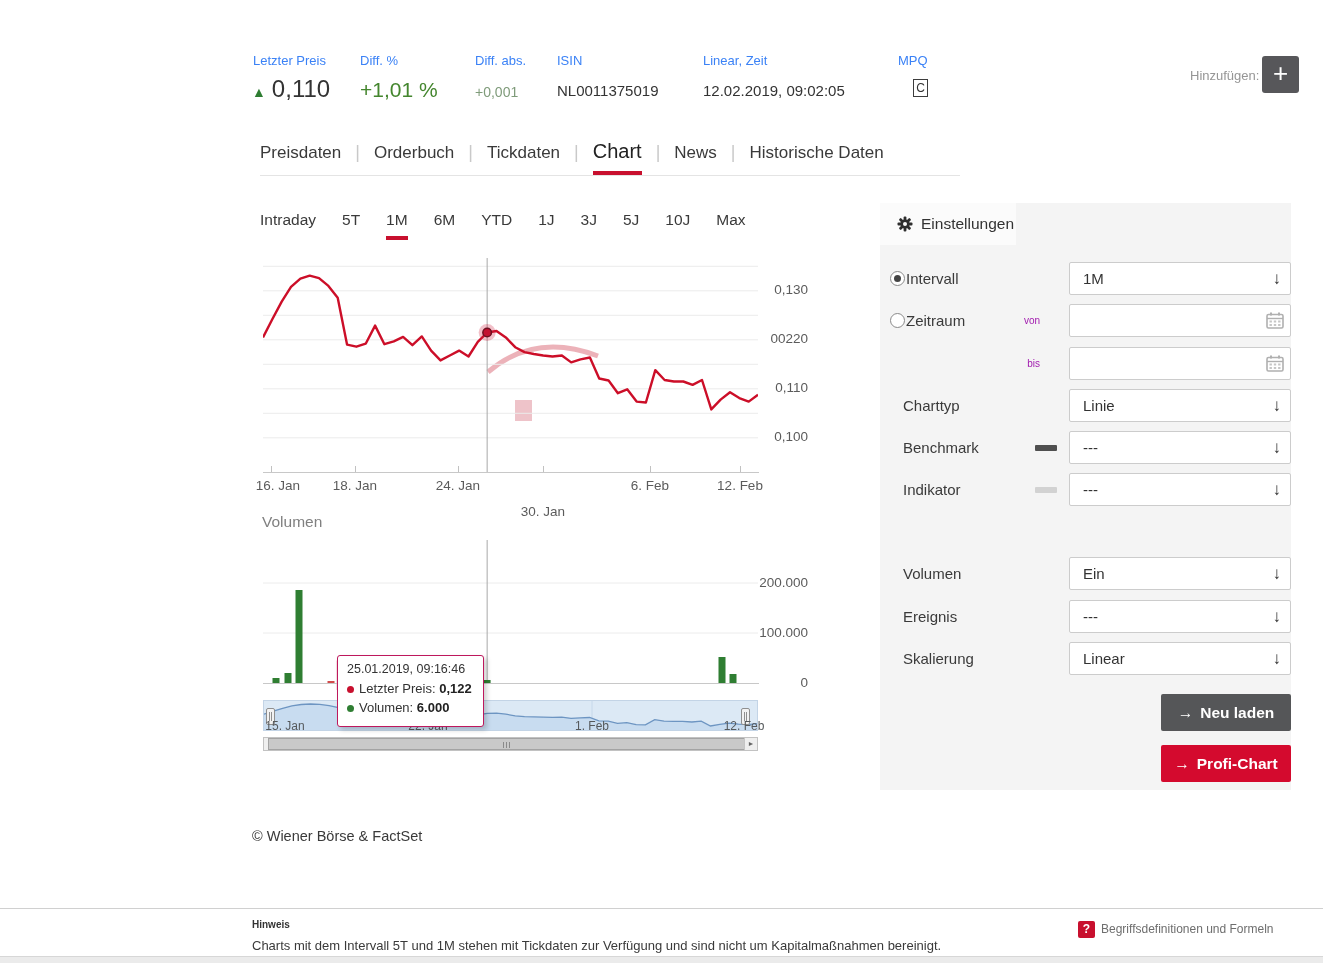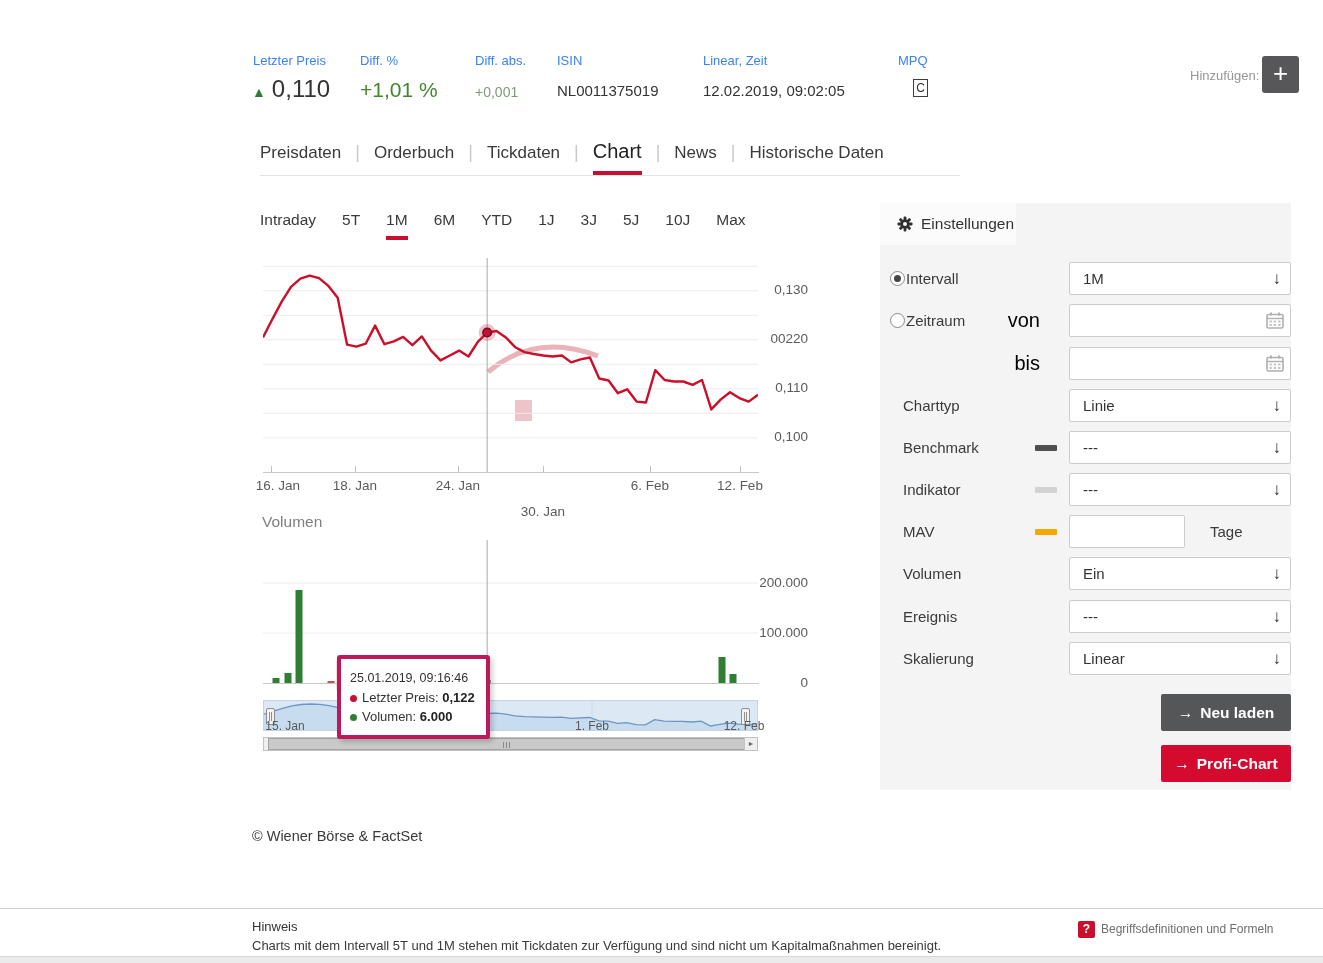--- a/index.html
+++ b/index.html
@@ -72,41 +72,41 @@
                background:#dfdfdf; border:1px solid #c2c2c2; }
   .sb-arrow { position:absolute; top:0; width:13px; height:12px; background:#efefef; color:#666;
               font-size:7px; text-align:center; line-height:12px; cursor:pointer; }
   .sb-thumb { position:absolute; left:4px; top:0; width:478px; height:12px; background:#c9c9c9;
               border:1px solid #a3a3a3; cursor:grab; }
   .sb-grip { position:absolute; left:50%; top:3px; width:8px; height:6px; margin-left:-4px;
              background:repeating-linear-gradient(90deg,#8a8a8a 0 1px,transparent 1px 3px); }
 
   
   .tooltip { position:absolute; left:337px; top:655px; z-index:20; background:#fff;
-             border:4px solid #be185d; border-radius:3px; box-shadow:3px 3px 5px rgba(0,0,0,.18);
-             padding:10px 11px 8px 9px; font-size:13px; color:#333; line-height:1.5; white-space:nowrap; }
+             border:1px solid #be185d; border-radius:3px; box-shadow:3px 3px 5px rgba(0,0,0,.18);
+             padding:4px 11px 8px 9px; font-size:13px; color:#333; line-height:1.5; white-space:nowrap; }
   .tooltip .date { font-size:12.5px; }
   .bullet { display:inline-block; width:7px; height:7px; border-radius:50%; margin-right:5px; }
   .bullet.red { background:#c8102e; }
   .bullet.green { background:#2f7e32; }
   .tooltip b { color:#222; }
 
   
   .settings { position:absolute; left:880px; top:203px; width:411px; height:587px; background:#f4f4f4; }
   .settings-header { position:absolute; left:0; top:0; width:136px; height:42px; background:#fbfbfb;
                      display:flex; align-items:center; padding-left:17px; gap:8px; font-size:15.5px; color:#333; }
   .srow { position:absolute; left:0; width:411px; height:33px; }
   .srow .rlabel { position:absolute; left:23px; top:0; line-height:33px; font-size:15px; color:#3a3a3a; }
   .srow .rlabel.radio-l { left:26px; }
   .radio { position:absolute; left:10px; top:9px; width:15px; height:15px; border:1px solid #8a8a8a;
            border-radius:50%; background:#fff; cursor:pointer; }
   .radio.sel::after { content:""; position:absolute; left:3px; top:3px; width:7px; height:7px;
                       border-radius:50%; background:#444; }
-  .sublabel { position:absolute; left:110px; width:50px; top:0; line-height:33px; font-size:20px;
-              color:#000000; text-align:right; }
+  .sublabel { position:absolute; left:110px; width:50px; top:0; line-height:33px; font-size:10px;
+              color:#a21caf; text-align:right; }
   .swatch { position:absolute; left:155px; top:14px; width:22px; height:6px; border-radius:1px; }
   .dropdown { position:absolute; left:189px; top:0; width:222px; height:33px; background:#fff;
               border:1px solid #ccc; border-radius:2px; font-size:15px; color:#333; line-height:31px;
               padding-left:13px; cursor:pointer; }
   .dd-arrow { position:absolute; right:9px; top:0; font-size:17px; color:#2b2b2b; line-height:31px; }
   .datebox { position:absolute; left:189px; top:0; width:222px; height:33px; background:#fff;
              border:1px solid #ccc; border-radius:2px; }
   .datebox input { position:absolute; left:8px; top:3px; width:180px; height:25px; border:none;
                    outline:none; font-size:14px; font-family:inherit; }
   .cal-icon { position:absolute; right:6px; top:7px; }
@@ -115,21 +115,21 @@
   .mav-suffix { position:absolute; left:330px; top:0; line-height:33px; font-size:15px; color:#3a3a3a; }
   .btn { position:absolute; left:281px; width:130px; height:37px; border-radius:2px; color:#fff;
          font-size:15.5px; font-weight:600; text-align:center; line-height:37px; cursor:pointer; }
   .btn .arr { font-weight:400; margin-right:7px; }
   .btn-dark { background:#555658; }
   .btn-red { background:#d40a2e; }
 
   
   .copyright { position:absolute; left:252px; top:828px; font-size:14.5px; color:#3a3a3a; }
   .note-divider { position:absolute; left:0; top:908px; width:1323px; height:1px; background:#d0d0d0; }
-  .note-title { position:absolute; left:252px; top:919px; font-size:13px; font-weight:400; color:#333; }
+  .note-title { position:absolute; left:252px; top:919px; font-size:10px; font-weight:700; color:#333; }
   .note-text { position:absolute; left:252px; top:938px; font-size:13px; color:#3a3a3a; }
   .help-box { position:absolute; left:1078px; top:921px; width:17px; height:17px; background:#c8102e;
               border-radius:2px; color:#fff; font-size:12px; font-weight:700; text-align:center;
               line-height:17px; cursor:pointer; }
   .help-link { position:absolute; left:1101px; top:922px; font-size:12px; color:#6e6e6e; cursor:pointer; }
   .bottom-strip { position:absolute; left:0; top:956px; width:1323px; height:7px; background:#ebebeb;
                   border-top:1px solid #d7d7d7; }
 </style>
 </head>
 <body>
@@ -373,26 +373,20 @@
 
     <div class="srow" style="top:270px">
       <span class="rlabel">Indikator</span>
       <div class="swatch" style="background:#d2d2d2"></div>
       <div class="dropdown">
         <span>---</span>
         <span class="dd-arrow">↓</span>
       </div>
     </div>
 
-    <div class="srow" style="top:312px">
-      <span class="rlabel">MAV</span>
-      <div class="swatch" style="background:#f5a800"></div>
-      <input class="mav-input" type="text" value="" style="">
-      <span class="mav-suffix">Tage</span>
-    </div>
 
     <div class="srow" style="top:354px">
       <span class="rlabel">Volumen</span>
       <div class="dropdown">
         <span>Ein</span>
         <span class="dd-arrow">↓</span>
       </div>
     </div>
 
     <div class="srow" style="top:397px">

